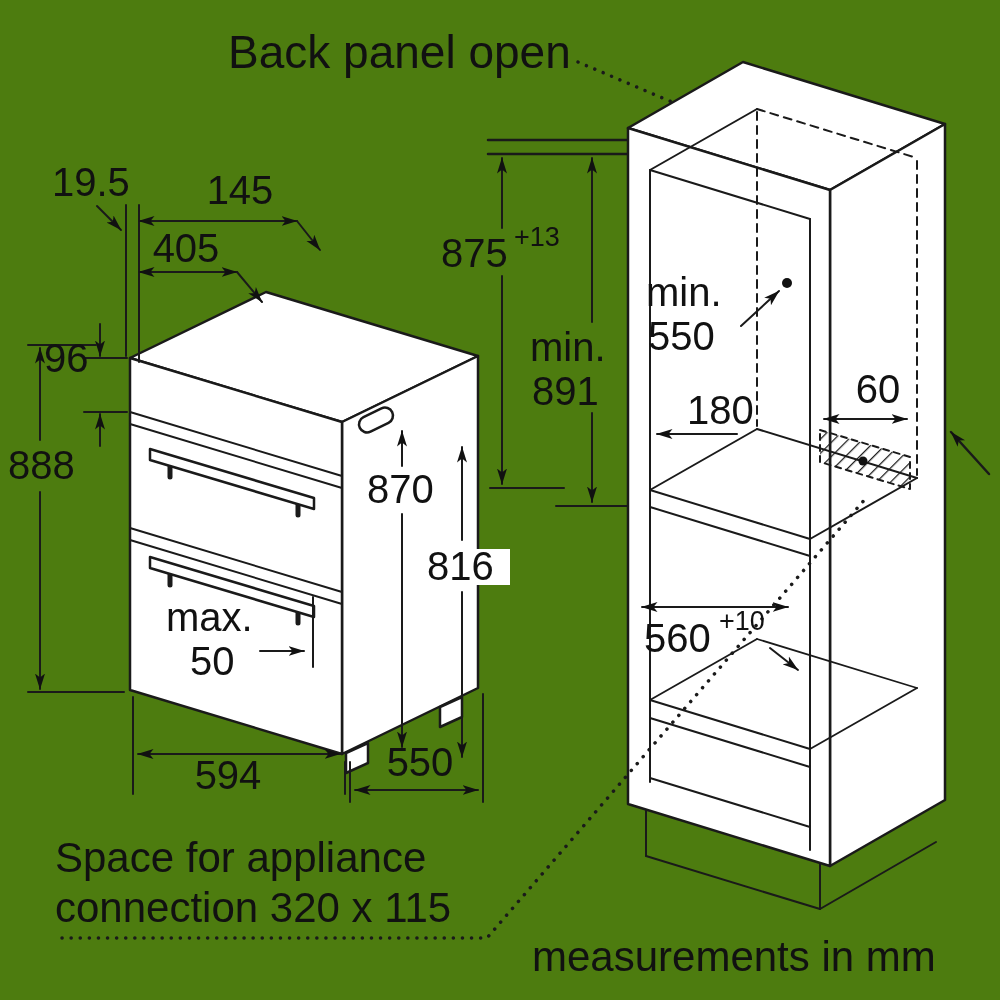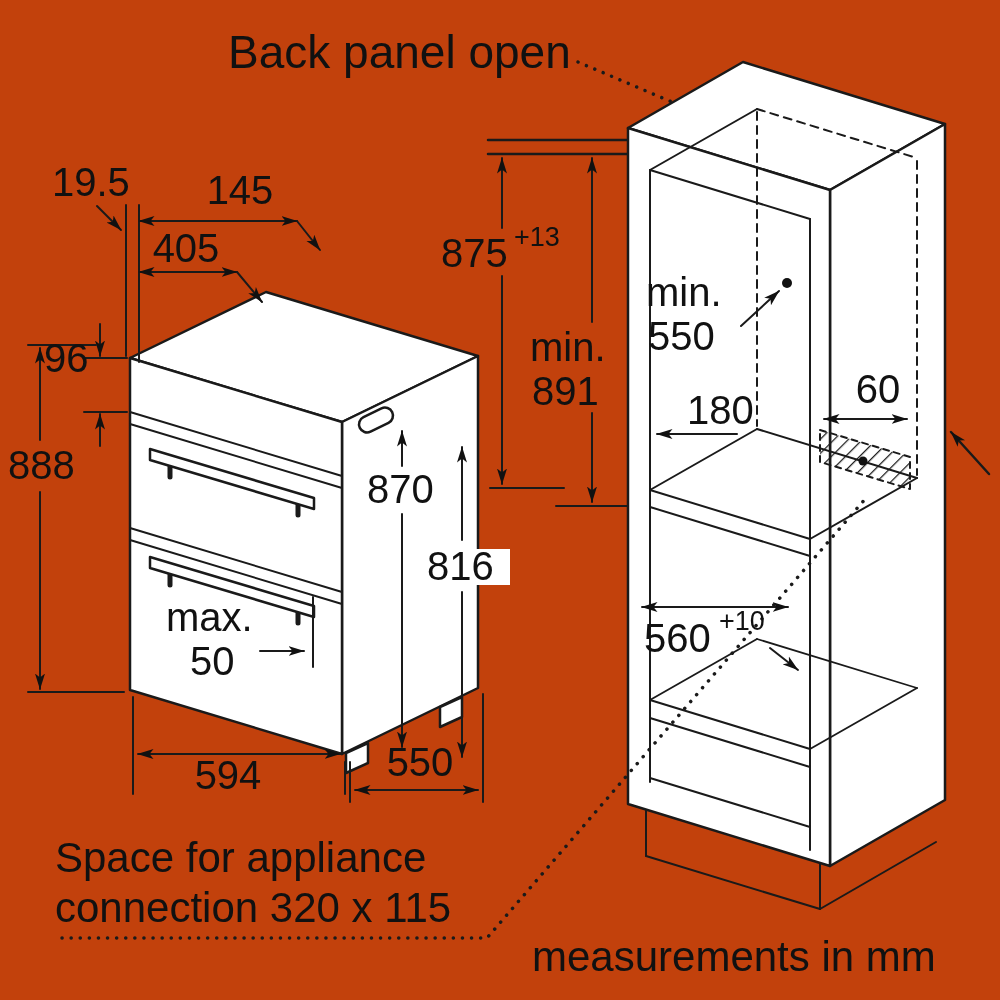--- a/index.html
+++ b/index.html
@@ -1,16 +1,16 @@
 <!DOCTYPE html>
 <html><head>
 <meta charset="utf-8">
 <style>
   html,body{margin:0;padding:0;background:#ffffff;}
-  .stage{width:1000px;height:1000px;position:relative;background:#c2410c;overflow:hidden;}
+  .stage{width:1000px;height:1000px;position:relative;background:#4d7c0f;overflow:hidden;}
   svg{display:block;}
   text{font-family:"Liberation Sans","DejaVu Sans",sans-serif;fill:#111;}
   .dim{font-size:40px;}
   .dimsmall{font-size:27px;}
   .note{font-size:42px;}
   .title{font-size:46px;}
 </style>
 </head>
 <body>
 

